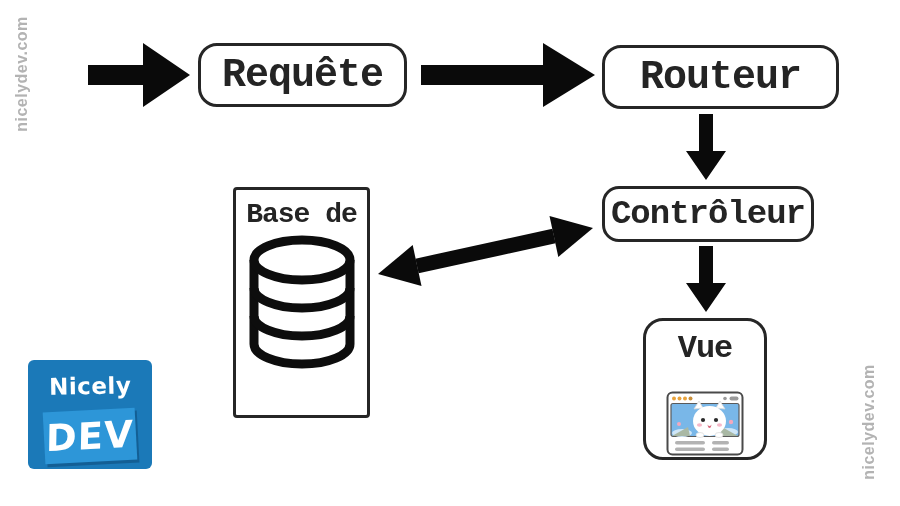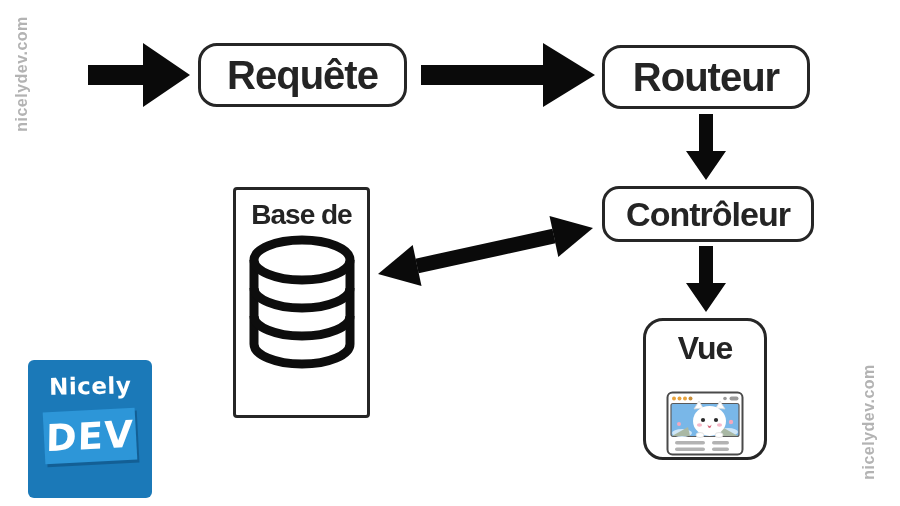--- a/index.html
+++ b/index.html
@@ -3,40 +3,40 @@
 <meta charset="utf-8">
 <style>
   html,body{margin:0;padding:0;background:#ffffff;}
   .stage{
     position:relative;width:900px;height:506px;background:#ffffff;overflow:hidden;
     font-family:"Liberation Sans","DejaVu Sans",sans-serif;color:#1f1f1f;
   }
   .node{
     position:absolute;background:#ffffff;border:3px solid #262626;
     display:flex;align-items:center;justify-content:center;
-    font-weight:bold;color:#242424;box-sizing:border-box;
+    font-weight:bold;color:#242424;box-sizing:border-box;font-family:Liberation Mono, monospace;
   }
   .node-requete{left:198px;top:43px;width:209px;height:64px;border-radius:19px;font-size:40px;letter-spacing:-1px;}
-  .node-routeur{left:602px;top:45px;width:208px;height:64px;border-radius:19px;font-size:40px;letter-spacing:-1px;}
+  .node-routeur{left:602px;top:45px;width:237px;height:64px;border-radius:19px;font-size:40px;letter-spacing:-1px;}
   .node-controleur{left:602px;top:186px;width:212px;height:56px;border-radius:17px;font-size:34px;letter-spacing:-1px;}
   .node-vue{left:643px;top:318px;width:124px;height:142px;border-radius:20px;flex-direction:column;justify-content:space-between;}
   .node-vue .vue-label{font-size:32px;margin-top:9px;letter-spacing:-1px;}
   .node-base{left:233px;top:187px;width:137px;height:231px;border-radius:4px;flex-direction:column;justify-content:flex-start;}
   .base-label{margin-top:9px;font-size:28px;line-height:31px;text-align:center;letter-spacing:-1px;}
   .arrow{position:absolute;}
   .arrow svg{display:block;}
   .watermark{
     position:absolute;width:130px;height:18px;line-height:18px;text-align:center;
     color:#b3b3b3;font-weight:bold;font-size:16px;letter-spacing:0.5px;
     transform:rotate(-90deg);
   }
   .watermark-left{left:-43px;top:65px;}
   .watermark-right{left:804px;top:413px;}
   .logo{
-    position:absolute;left:28px;top:360px;width:124px;height:138px;
+    position:absolute;left:28px;top:360px;width:124px;height:109px;
     background:#1b79b8;border-radius:6px;display:flex;flex-direction:column;align-items:center;
   }
   .logo-line1{
     color:#ffffff;font-weight:bold;font-size:23px;margin-top:13px;
     font-family:"DejaVu Sans","Liberation Sans",sans-serif;transform:rotate(-1deg);letter-spacing:0.5px;
   }
   .logo-badge{
     margin-top:11px;width:92px;height:52px;background:#2d96d8;
     transform:rotate(-3deg);box-shadow:2px 3px 0 rgba(12,74,120,0.55);
     display:flex;align-items:center;justify-content:center;

